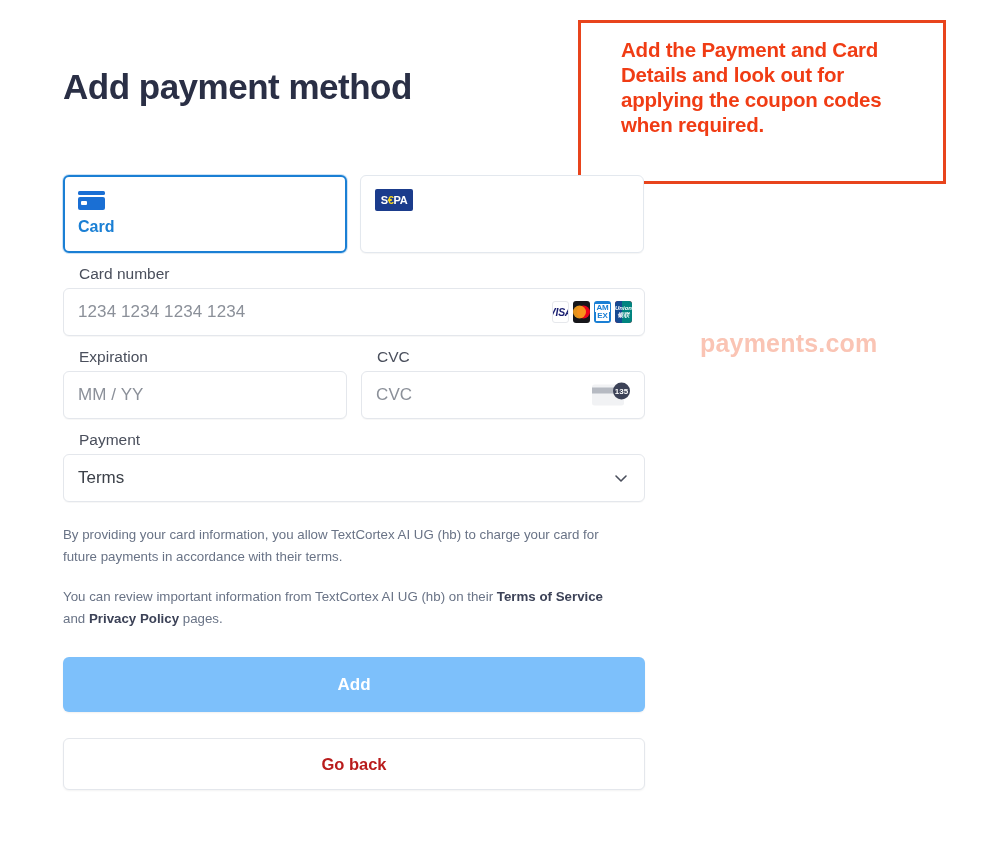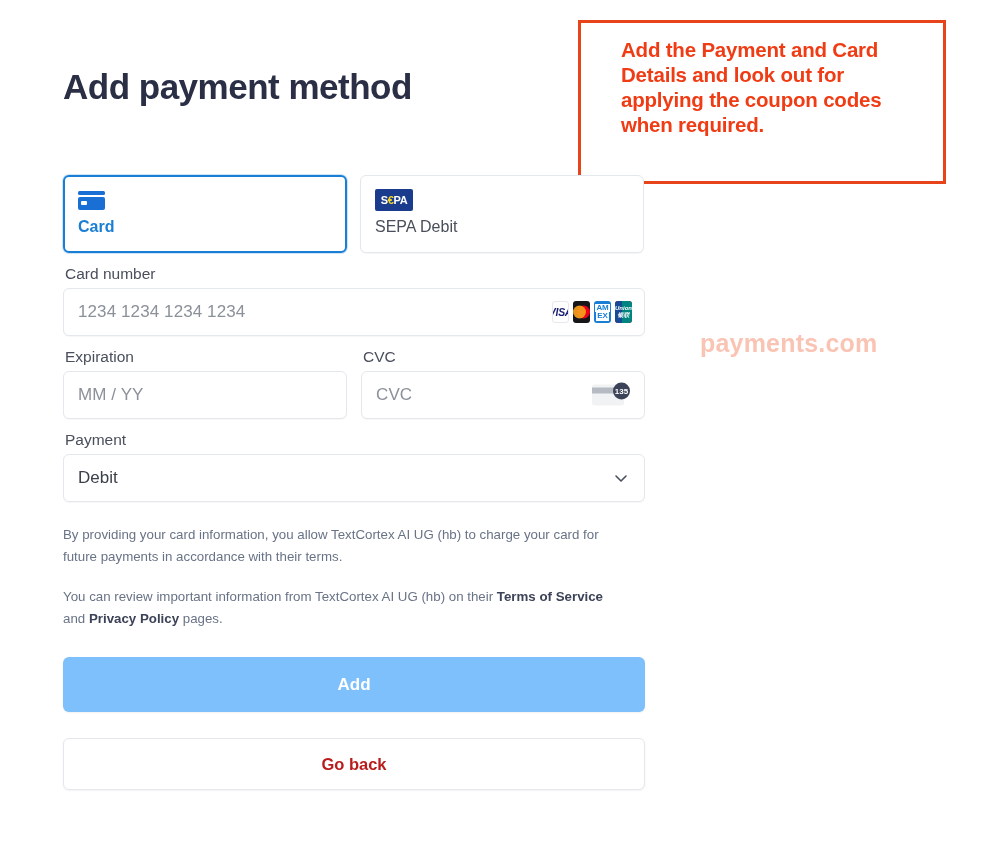--- a/index.html
+++ b/index.html
@@ -104,21 +104,21 @@
     display:flex; align-items:center; justify-content:center;
     font-size: 11px; font-weight: 800; letter-spacing:-0.3px;
     color: #ffffff; line-height:1;
   }
   .sepa-glyph .eu { color: #f5d41a; }
 
   
   .field-label {
     font-size: 15.5px;
     color: #4a4f5c;
-    margin: 12px 0 5px 2px;
+    margin: 12px 0 5px 16px;
   }
   .input {
     position: relative;
     height: 48px;
     border: 1px solid #e4e7ec;
     border-radius: 6px;
     background: #fff;
     box-shadow: 0 1px 1px rgba(0,0,0,0.035);
     display: flex; align-items: center;
     padding: 8px 14px;
@@ -251,21 +251,20 @@
               <div class="chip"></div>
           </div>
         </div>
         <div class="tab-label">Card</div>
       </div>
 
       <div class="tab">
         <div class="tab-icon">
           <div class="sepa-glyph">S<span class="eu">€</span>PA</div>
         </div>
-        <div class="tab-label">SEPA Debit</div>
       </div>
     </div>
 
     <div class="field-label">Card number</div>
     <div class="input">
       <span class="placeholder">1234 1234 1234 1234</span>
       <div class="brands">
         <div class="brand visa">VISA</div>
         <div class="brand mc">
           <div class="c1"></div>
@@ -301,21 +300,21 @@
             <div class="card"></div>
               <div class="stripe"></div>
             <div class="badge">135</div>
           </div>
         </div>
       </div>
     </div>
 
     <div class="field-label">Payment</div>
     <div class="input">
-      <span class="value-text">Debit</span>
+      <span class="value-text">Terms</span>
       <div class="chevron">
         <svg width="14" height="14" viewBox="0 0 14 14">
           <path d="M2 5 L7 10 L12 5" fill="none" stroke="#4a4f5c" stroke-width="1.6" stroke-linecap="round" stroke-linejoin="round"></path>
         </svg>
       </div>
     </div>
 
     <div class="fine">By providing your card information, you allow TextCortex AI UG (hb) to charge your card for future payments in accordance with their terms.</div>
     <div class="fine"><span>You can review important information from TextCortex AI UG (hb) on their </span><b>Terms of Service</b><span> and </span><b>Privacy Policy</b><span> pages.</span></div>
 

